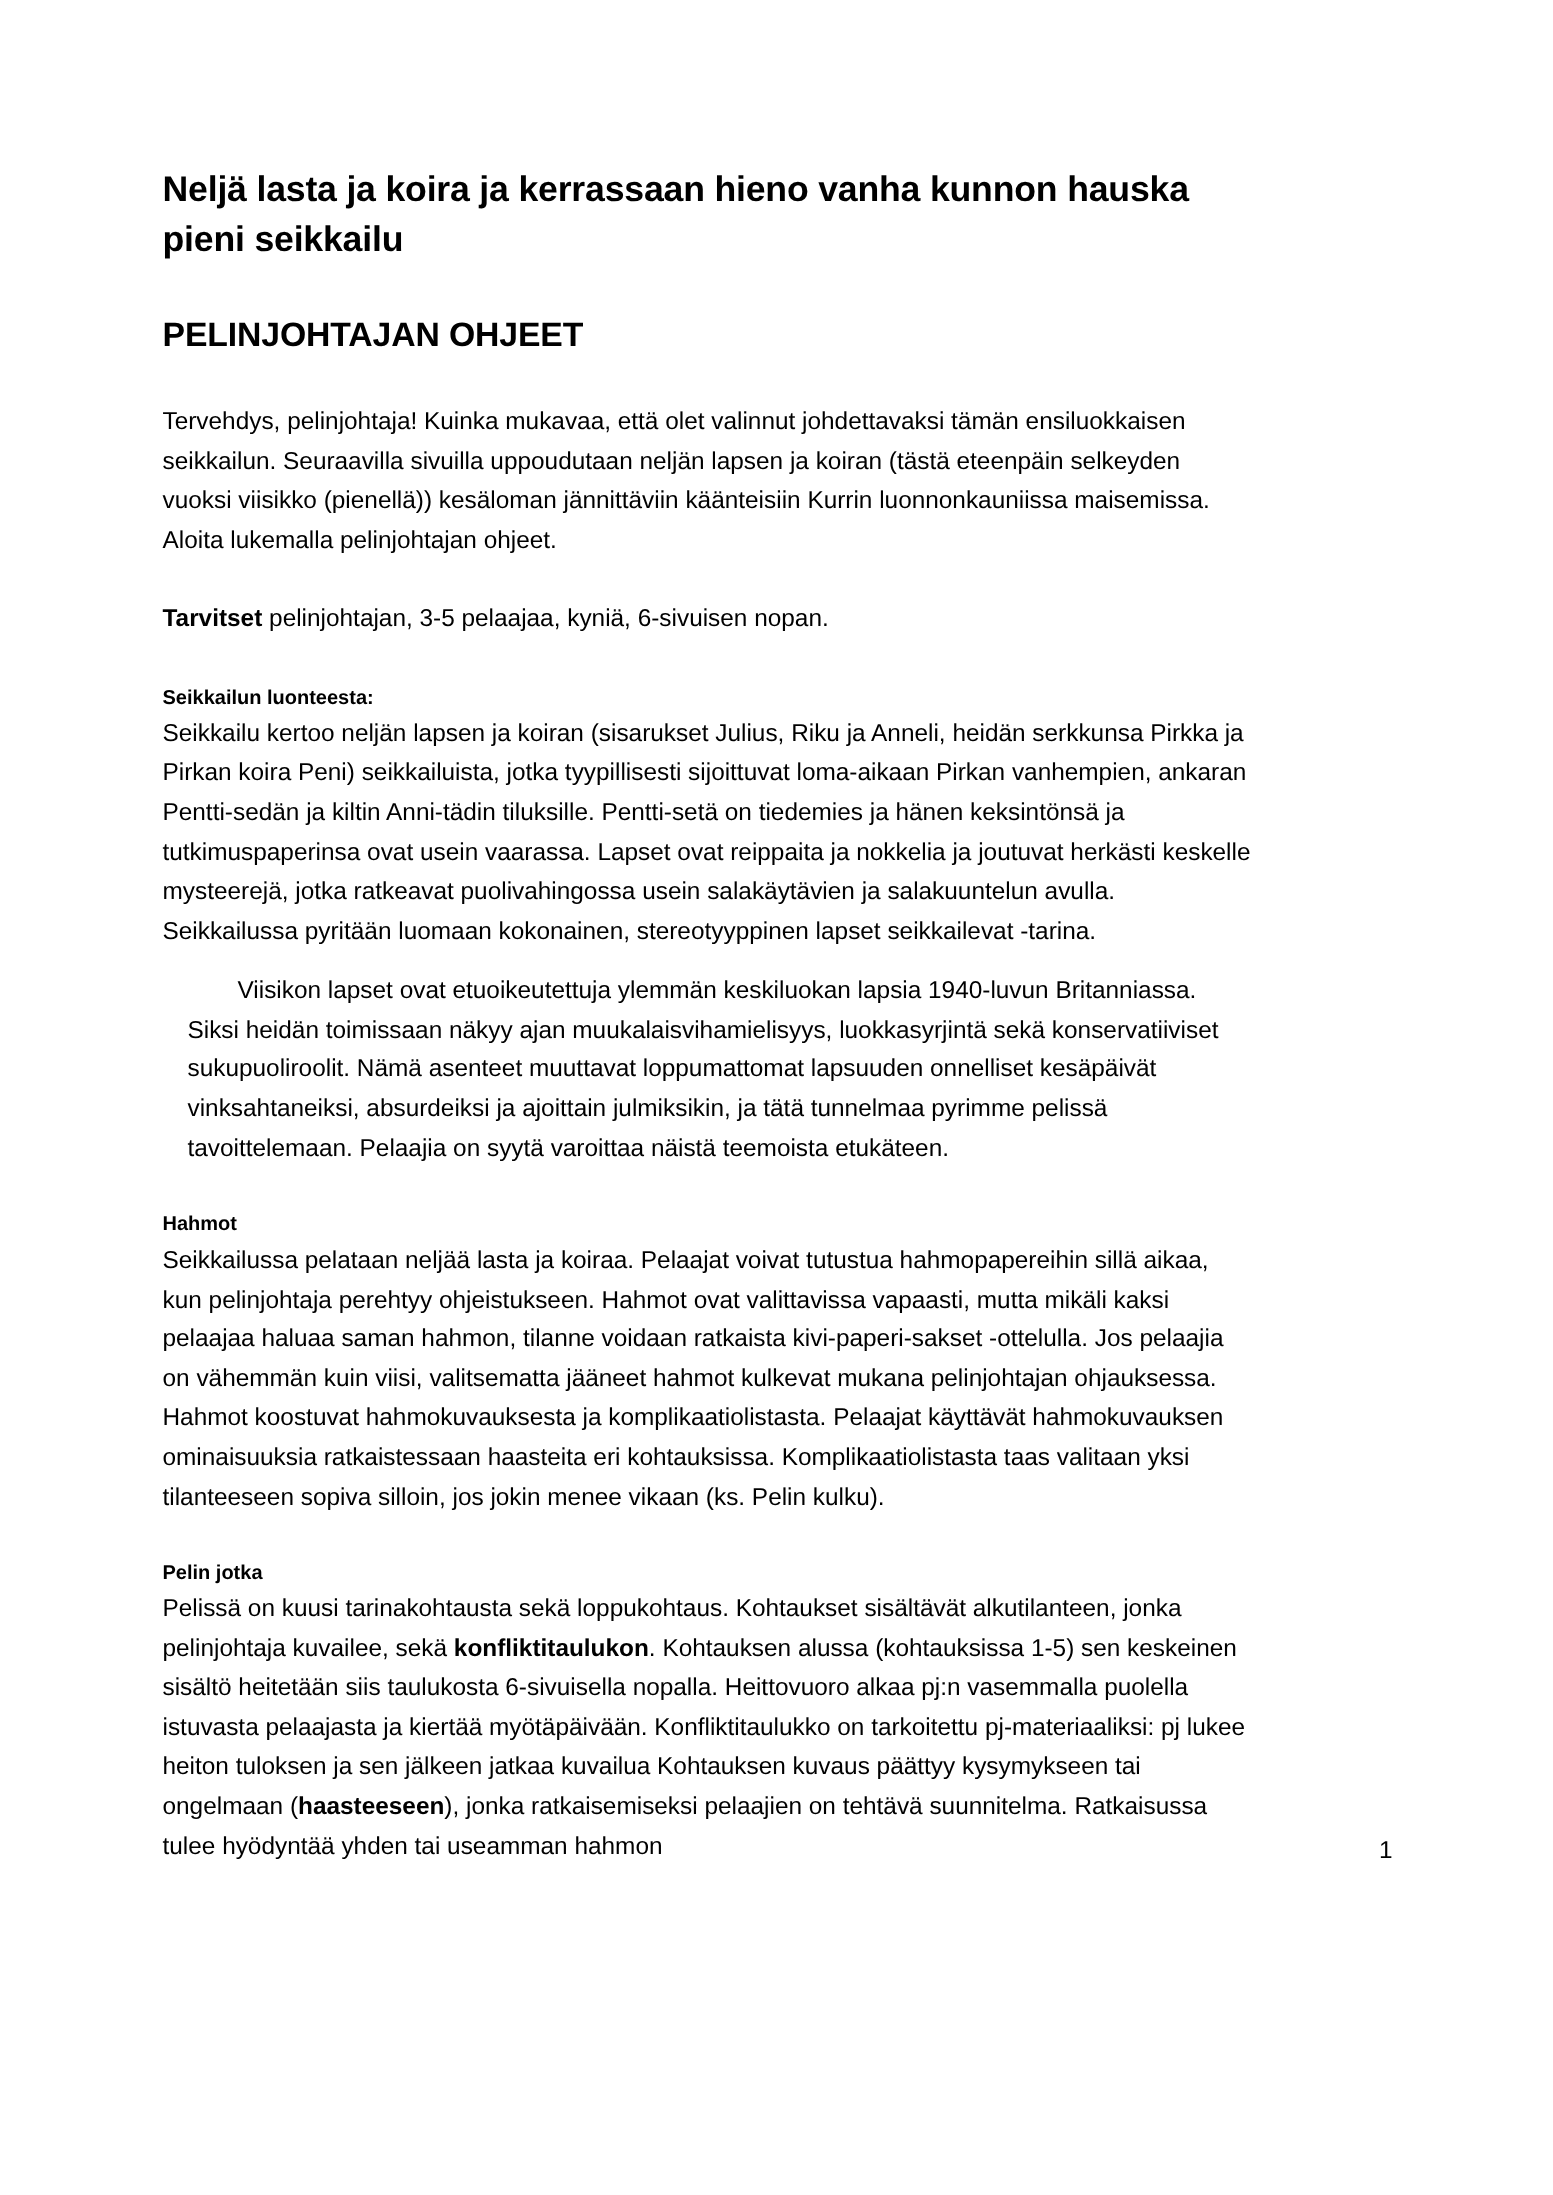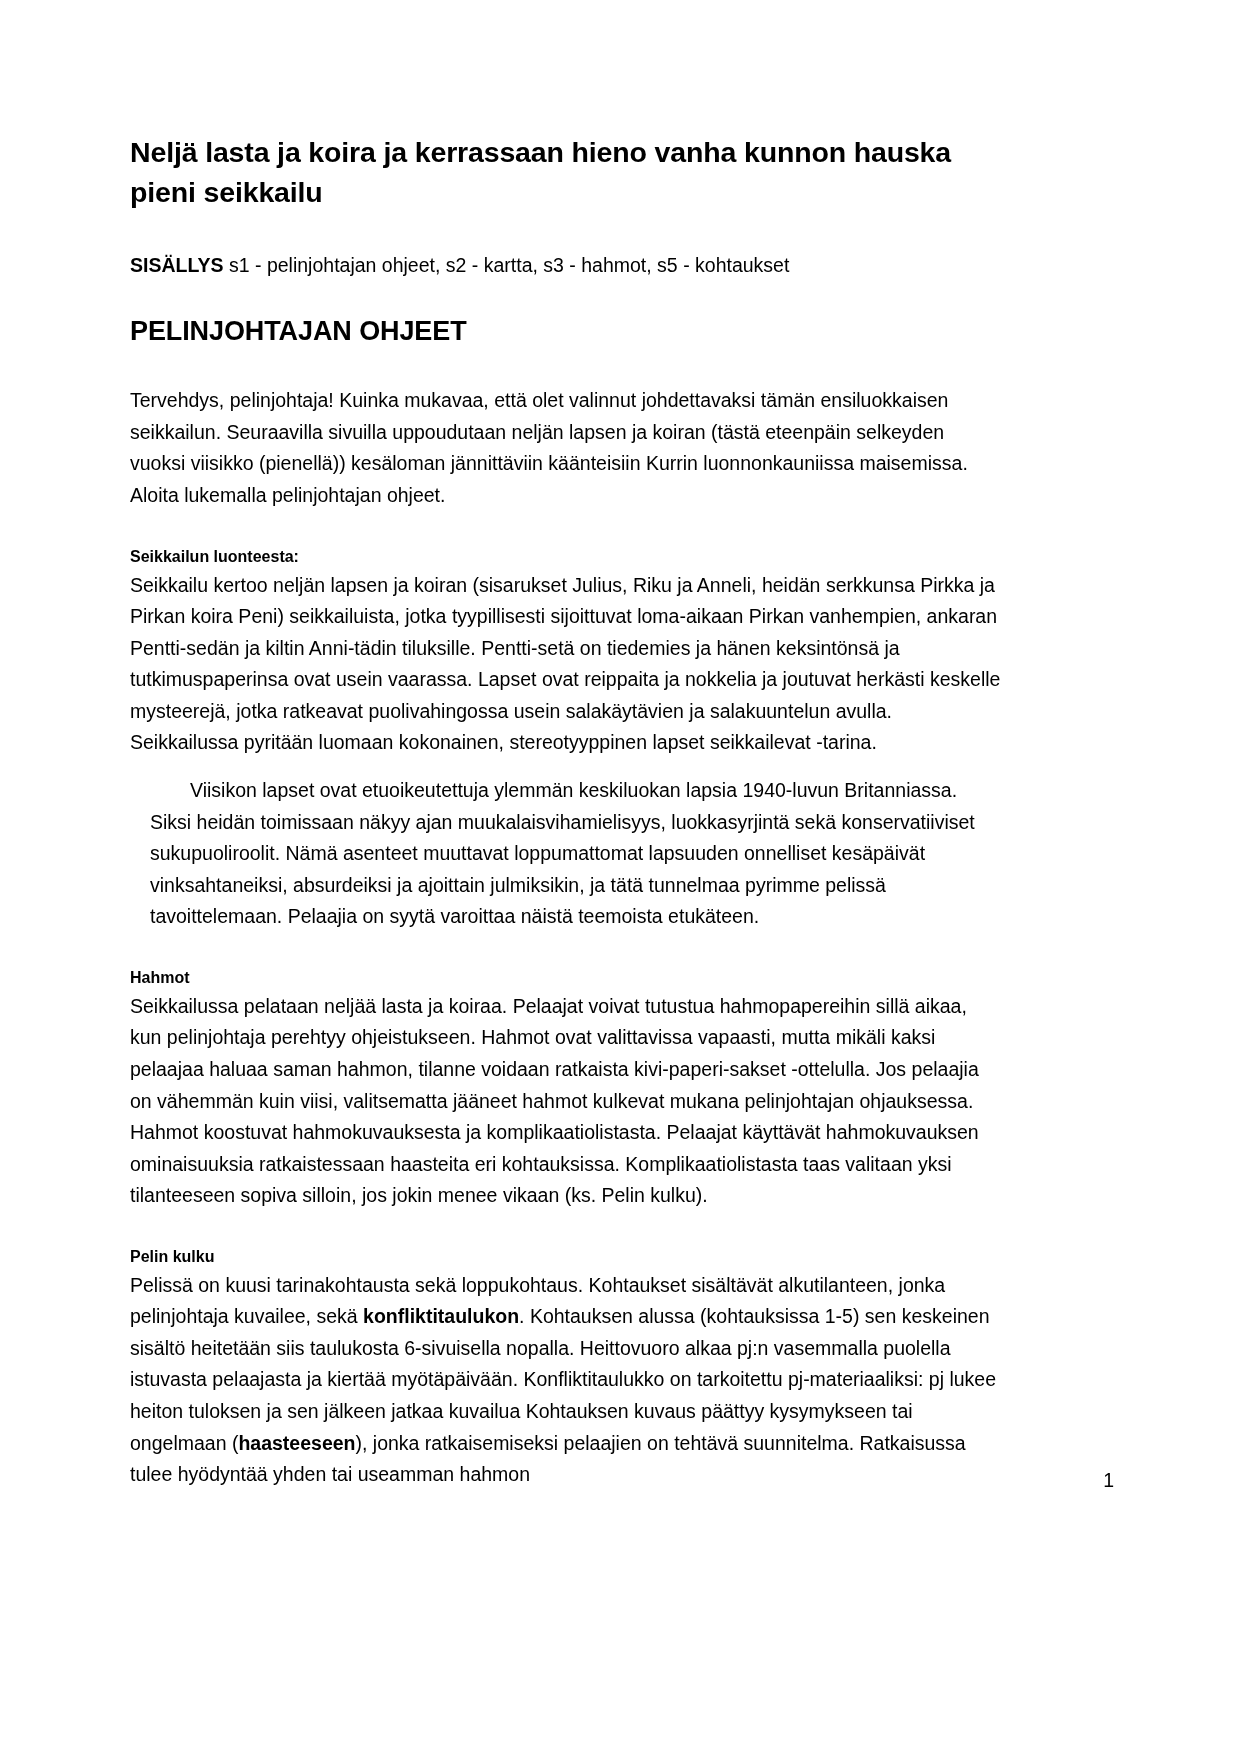--- a/index.html
+++ b/index.html
@@ -96,35 +96,35 @@
   }
 </style>
 </head>
 <body>
 
 <div class="page">
   <div class="content">
 
     <h1 class="doc-title">Neljä lasta ja koira ja kerrassaan hieno vanha kunnon hauska pieni seikkailu</h1>
 
-    <p class="toc">
-      <span class="lead">SISÄLLYS</span><span> s1 - pelinjohtajan ohjeet, s2 - kartta, s3 - hahmot, s5 - kohtaukset</span>
-    </p>
 
     <h2 class="section-title">PELINJOHTAJAN OHJEET</h2>
 
     <p class="body">Tervehdys, pelinjohtaja! Kuinka mukavaa, että olet valinnut johdettavaksi tämän ensiluokkaisen seikkailun. Seuraavilla sivuilla uppoudutaan neljän lapsen ja koiran (tästä eteenpäin selkeyden vuoksi viisikko (pienellä)) kesäloman jännittäviin käänteisiin Kurrin luonnonkauniissa maisemissa. Aloita lukemalla pelinjohtajan ohjeet.</p>
 
+    <p class="need">
+      <span class="lead">Tarvitset</span><span> pelinjohtajan, 3-5 pelaajaa, kyniä, 6-sivuisen nopan.</span>
+    </p>
 
     <h3 class="sub-title">Seikkailun luonteesta:</h3>
     <p class="body tight">Seikkailu kertoo neljän lapsen ja koiran (sisarukset Julius, Riku ja Anneli, heidän serkkunsa Pirkka ja Pirkan koira Peni) seikkailuista, jotka tyypillisesti sijoittuvat loma-aikaan Pirkan vanhempien, ankaran Pentti-sedän ja kiltin Anni-tädin tiluksille. Pentti-setä on tiedemies ja hänen keksintönsä ja tutkimuspaperinsa ovat usein vaarassa. Lapset ovat reippaita ja nokkelia ja joutuvat herkästi keskelle mysteerejä, jotka ratkeavat puolivahingossa usein salakäytävien ja salakuuntelun avulla. Seikkailussa pyritään luomaan kokonainen, stereotyyppinen lapset seikkailevat -tarina.</p>
     <p class="body indented">Viisikon lapset ovat etuoikeutettuja ylemmän keskiluokan lapsia 1940-luvun Britanniassa. Siksi heidän toimissaan näkyy ajan muukalaisvihamielisyys, luokkasyrjintä sekä konservatiiviset sukupuoliroolit. Nämä asenteet muuttavat loppumattomat lapsuuden onnelliset kesäpäivät vinksahtaneiksi, absurdeiksi ja ajoittain julmiksikin, ja tätä tunnelmaa pyrimme pelissä tavoittelemaan. Pelaajia on syytä varoittaa näistä teemoista etukäteen.</p>
 
     <h3 class="sub-title">Hahmot</h3>
     <p class="body">Seikkailussa pelataan neljää lasta ja koiraa. Pelaajat voivat tutustua hahmopapereihin sillä aikaa, kun pelinjohtaja perehtyy ohjeistukseen. Hahmot ovat valittavissa vapaasti, mutta mikäli kaksi pelaajaa haluaa saman hahmon, tilanne voidaan ratkaista kivi-paperi-sakset -ottelulla. Jos pelaajia on vähemmän kuin viisi, valitsematta jääneet hahmot kulkevat mukana pelinjohtajan ohjauksessa. Hahmot koostuvat hahmokuvauksesta ja komplikaatiolistasta. Pelaajat käyttävät hahmokuvauksen ominaisuuksia ratkaistessaan haasteita eri kohtauksissa. Komplikaatiolistasta taas valitaan yksi tilanteeseen sopiva silloin, jos jokin menee vikaan (ks. Pelin kulku).</p>
 
-    <h3 class="sub-title">Pelin kulku</h3>
+    <h3 class="sub-title">Pelin jotka</h3>
     <p class="body"><span>Pelissä on kuusi tarinakohtausta sekä loppukohtaus. Kohtaukset sisältävät alkutilanteen, jonka pelinjohtaja kuvailee, sekä </span><span class="strong">konfliktitaulukon</span><span>. Kohtauksen alussa (kohtauksissa 1-5) sen keskeinen sisältö heitetään siis taulukosta 6-sivuisella nopalla. Heittovuoro alkaa pj:n vasemmalla puolella istuvasta pelaajasta ja kiertää myötäpäivään. Konfliktitaulukko on tarkoitettu pj-materiaaliksi: pj lukee heiton tuloksen ja sen jälkeen jatkaa kuvailua    Kohtauksen kuvaus päättyy kysymykseen tai ongelmaan (</span><span class="strong">haasteeseen</span><span>), jonka ratkaisemiseksi pelaajien on tehtävä suunnitelma. Ratkaisussa tulee hyödyntää yhden tai useamman hahmon</span></p>
 
   </div>
 
   <div class="page-number">1</div>
 </div>
 
 </body></html>

